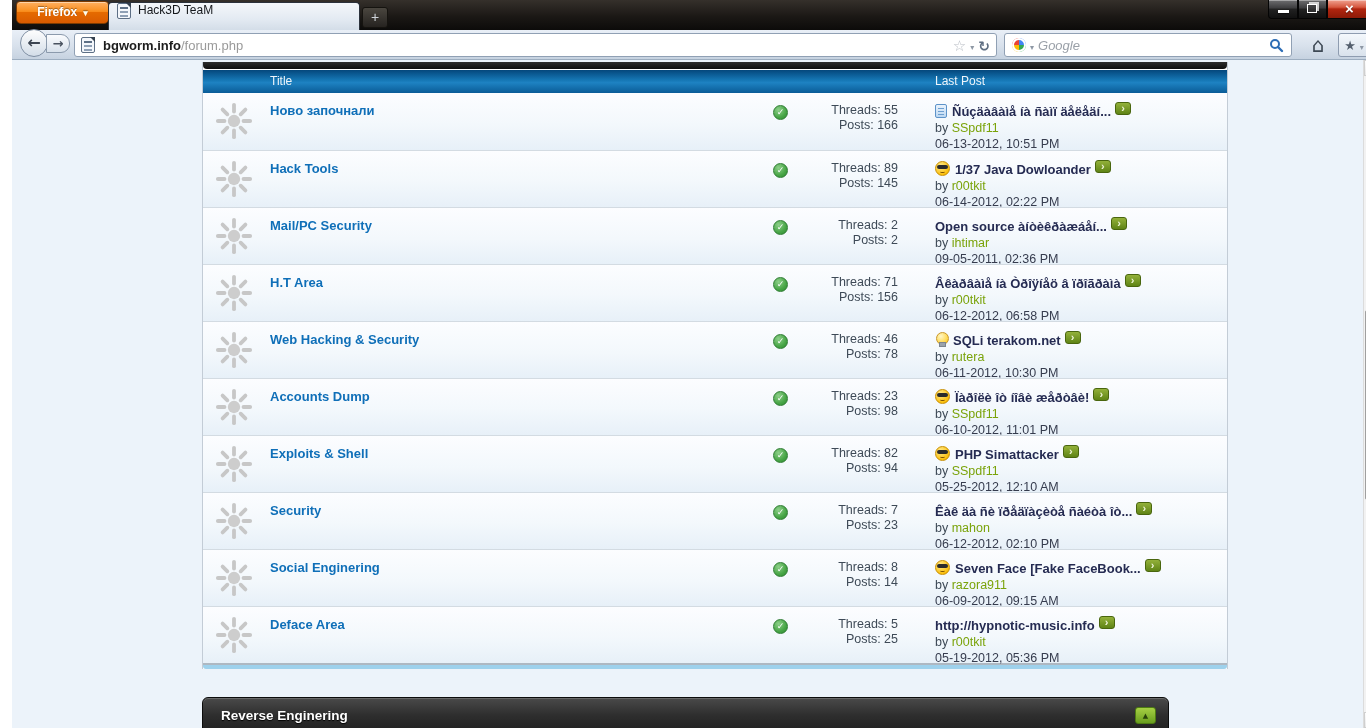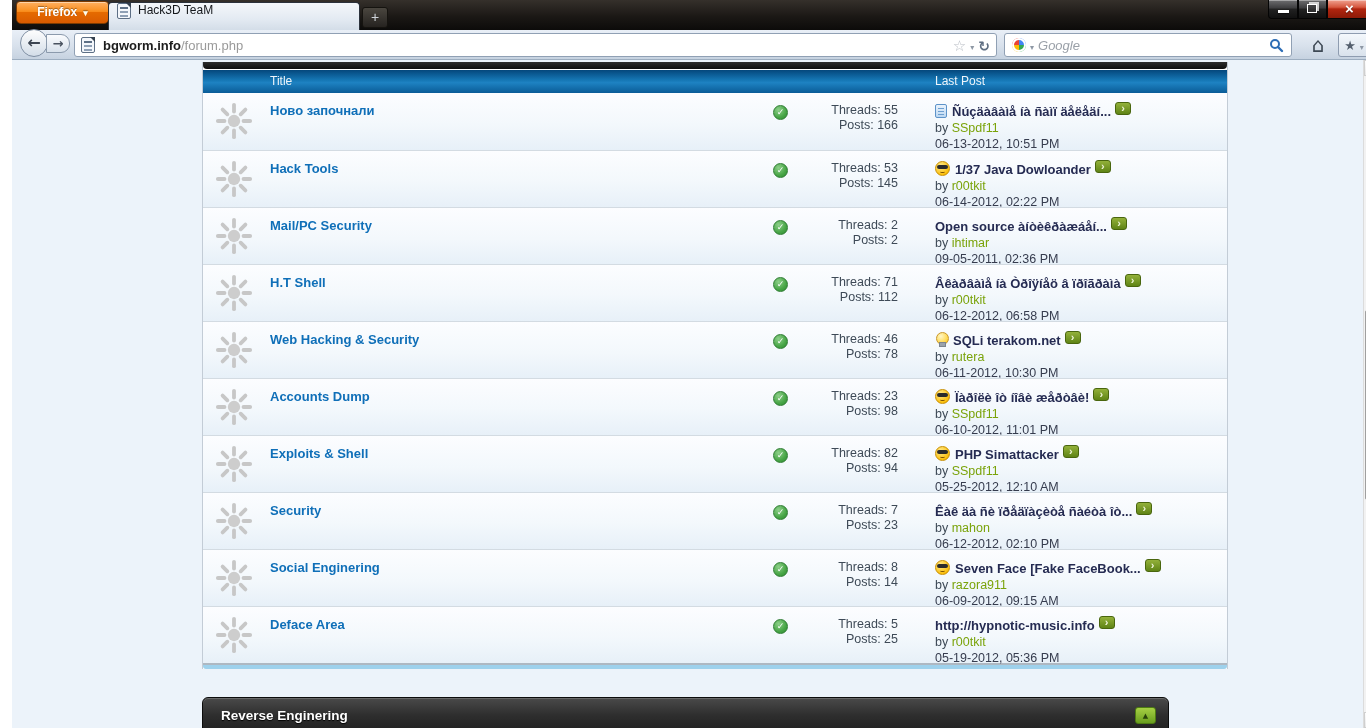--- a/index.html
+++ b/index.html
@@ -230,21 +230,21 @@
                   <line x1="27" y1="27" x2="32" y2="32"></line>
           <line x1="8" y1="32" x2="13" y2="27"></line>
                   <line x1="27" y1="13" x2="32" y2="8"></line>
         </g>
         <circle cx="20" cy="20" r="6.5" fill="#cdcdcd"></circle>
       </svg>
     </span>
     <a class="ftitle">Hack Tools</a>
     <span class="check"></span>
     <div class="counts">
-      <div>Threads: 53</div>
+      <div>Threads: 89</div>
       <div>Posts: 145</div>
     </div>
     <div class="lastpost">
       <div class="lp1"><span class="picon pi-cool"></span><a class="lptitle">1/37 Java Dowloander</a><span class="goarrow"></span></div>
       <div class="lp2"><span>by</span> <a class="user">r00tkit</a></div>
       <div class="lp3">06-14-2012, 02:22 PM</div>
     </div>
   </div>
 
   <div class="row">
@@ -285,25 +285,25 @@
           <line x1="3" y1="20" x2="10" y2="20"></line>
                   <line x1="30" y1="20" x2="37" y2="20"></line>
           <line x1="8" y1="8" x2="13" y2="13"></line>
                   <line x1="27" y1="27" x2="32" y2="32"></line>
           <line x1="8" y1="32" x2="13" y2="27"></line>
                   <line x1="27" y1="13" x2="32" y2="8"></line>
         </g>
         <circle cx="20" cy="20" r="6.5" fill="#cdcdcd"></circle>
       </svg>
     </span>
-    <a class="ftitle">H.T Shell</a>
+    <a class="ftitle">H.T Area</a>
     <span class="check"></span>
     <div class="counts">
       <div>Threads: 71</div>
-      <div>Posts: 112</div>
+      <div>Posts: 156</div>
     </div>
     <div class="lastpost">
       <div class="lp1"><a class="lptitle">Âêàðâàìå íà Òðîÿíåö â ïðîãðàìà</a><span class="goarrow"></span></div>
       <div class="lp2"><span>by</span> <a class="user">r00tkit</a></div>
       <div class="lp3">06-12-2012, 06:58 PM</div>
     </div>
   </div>
 
   <div class="row">
     <span class="sun">

